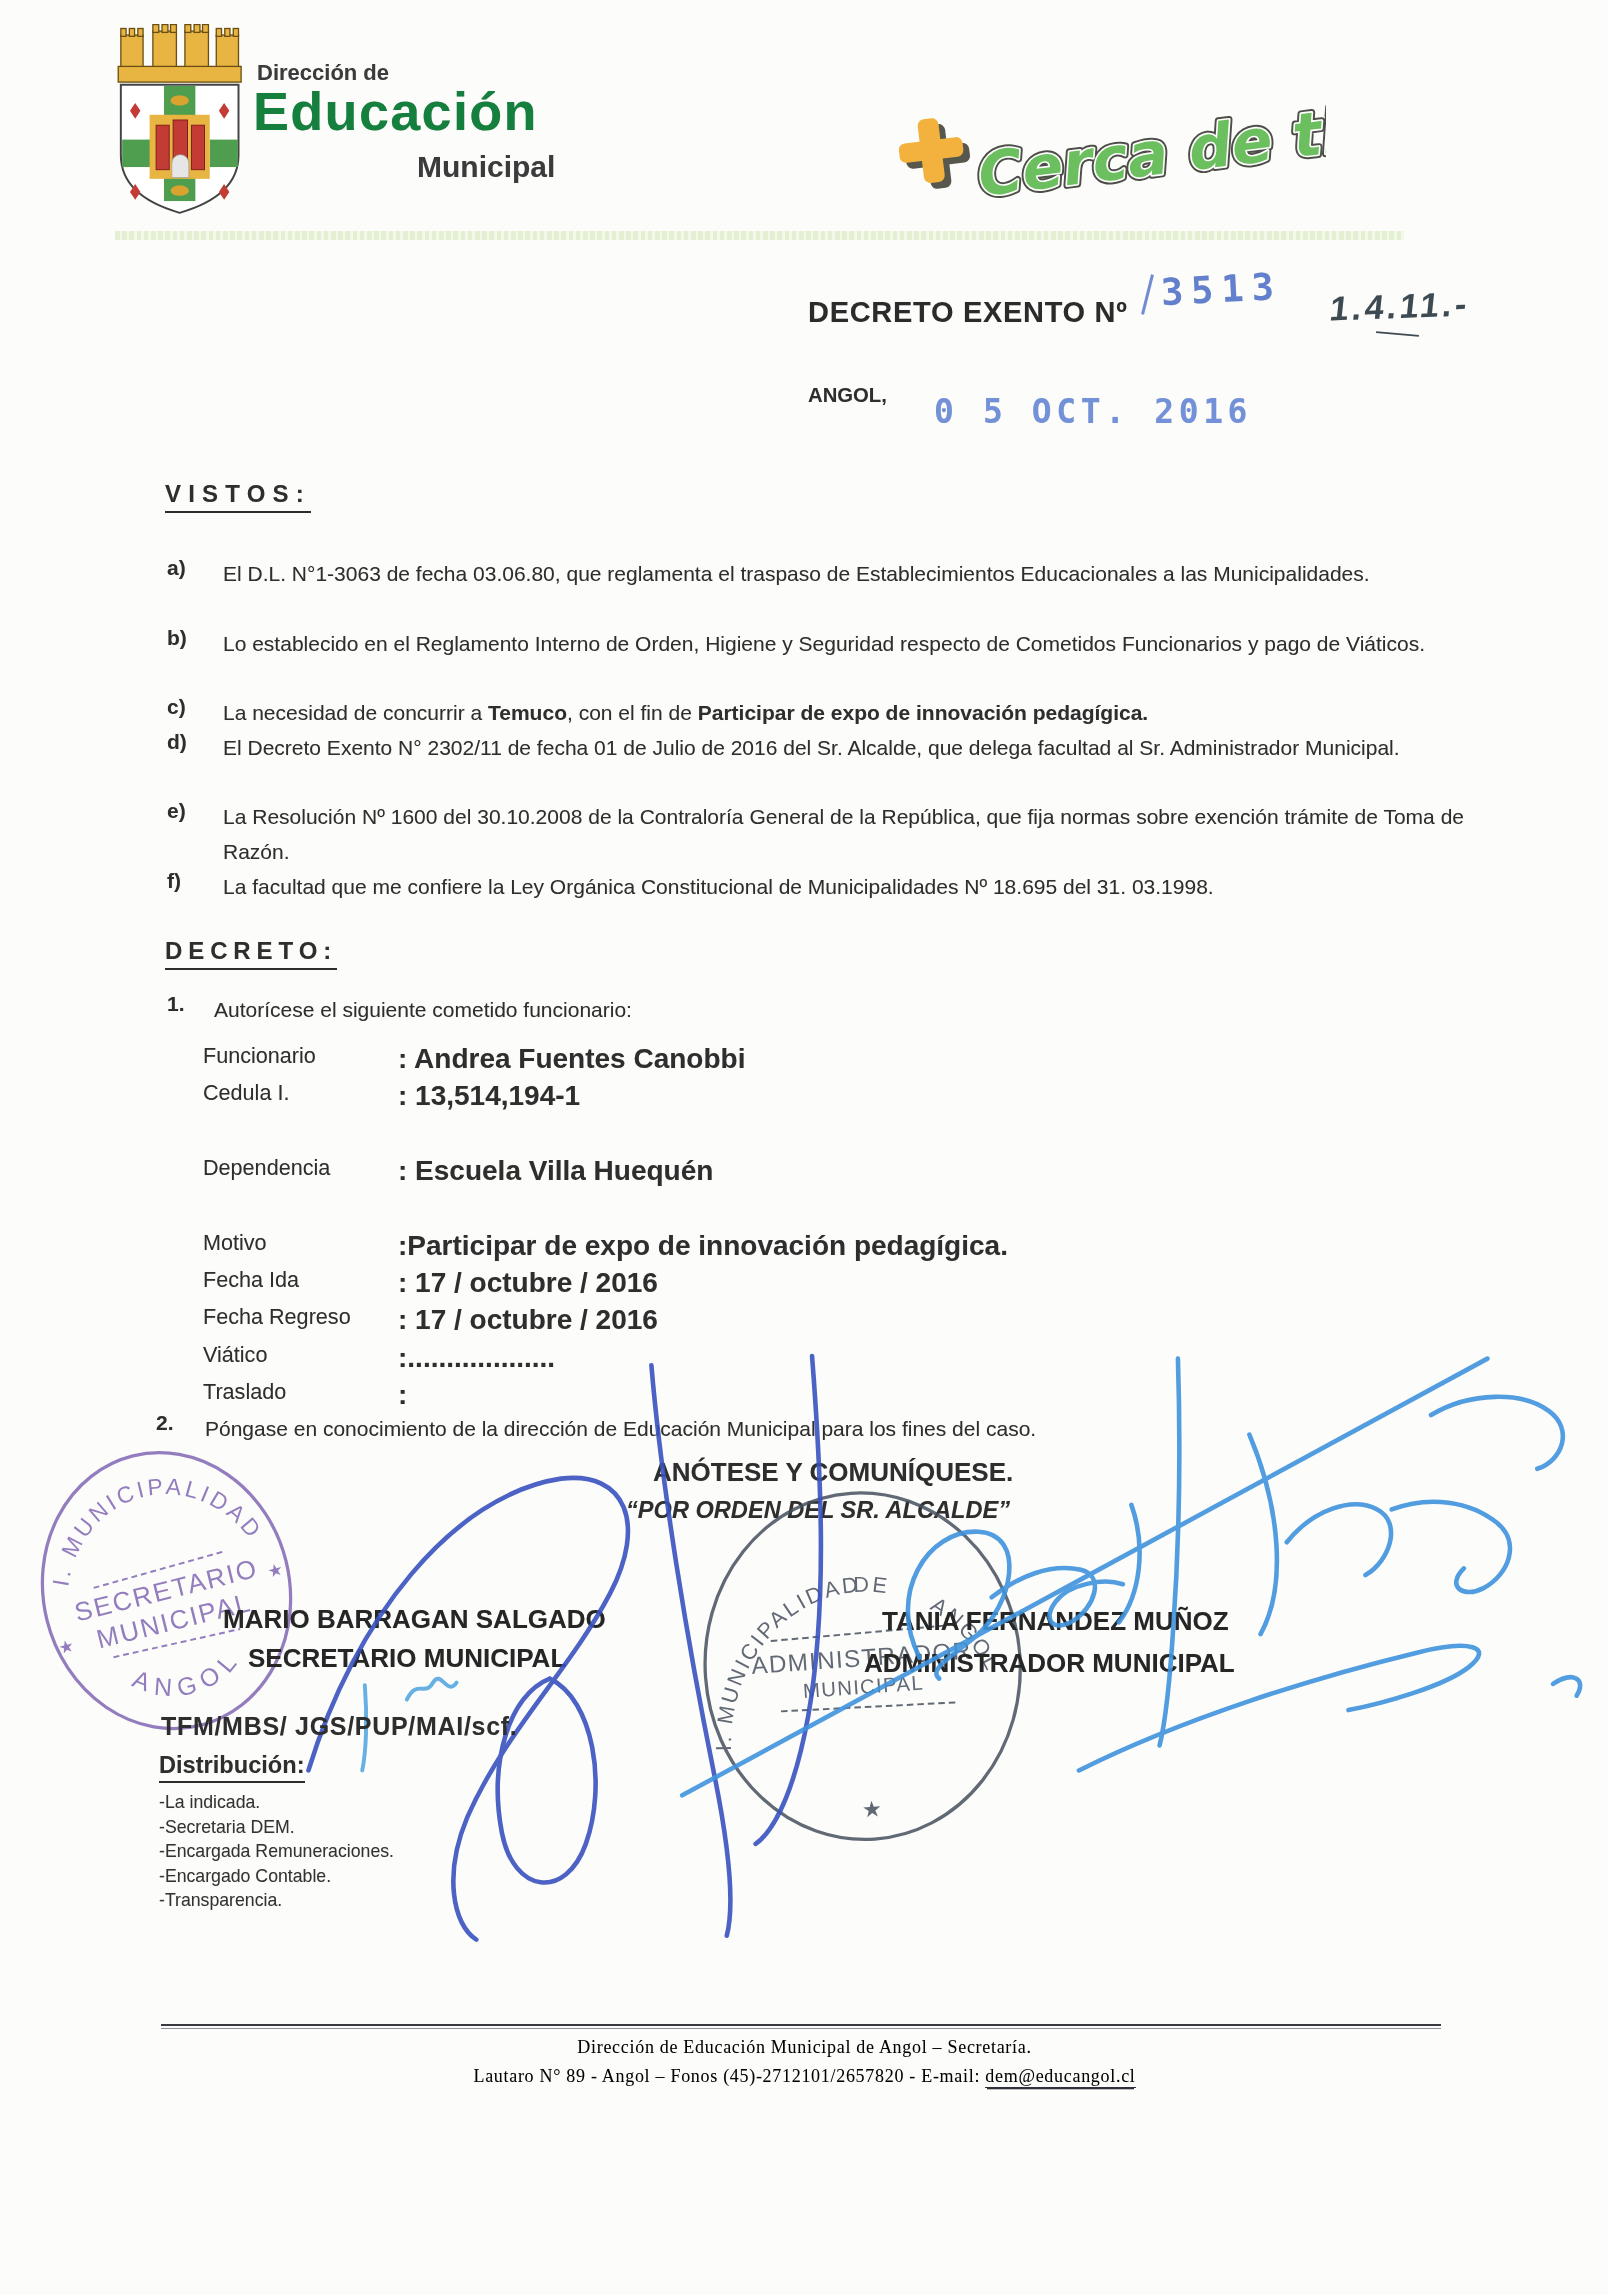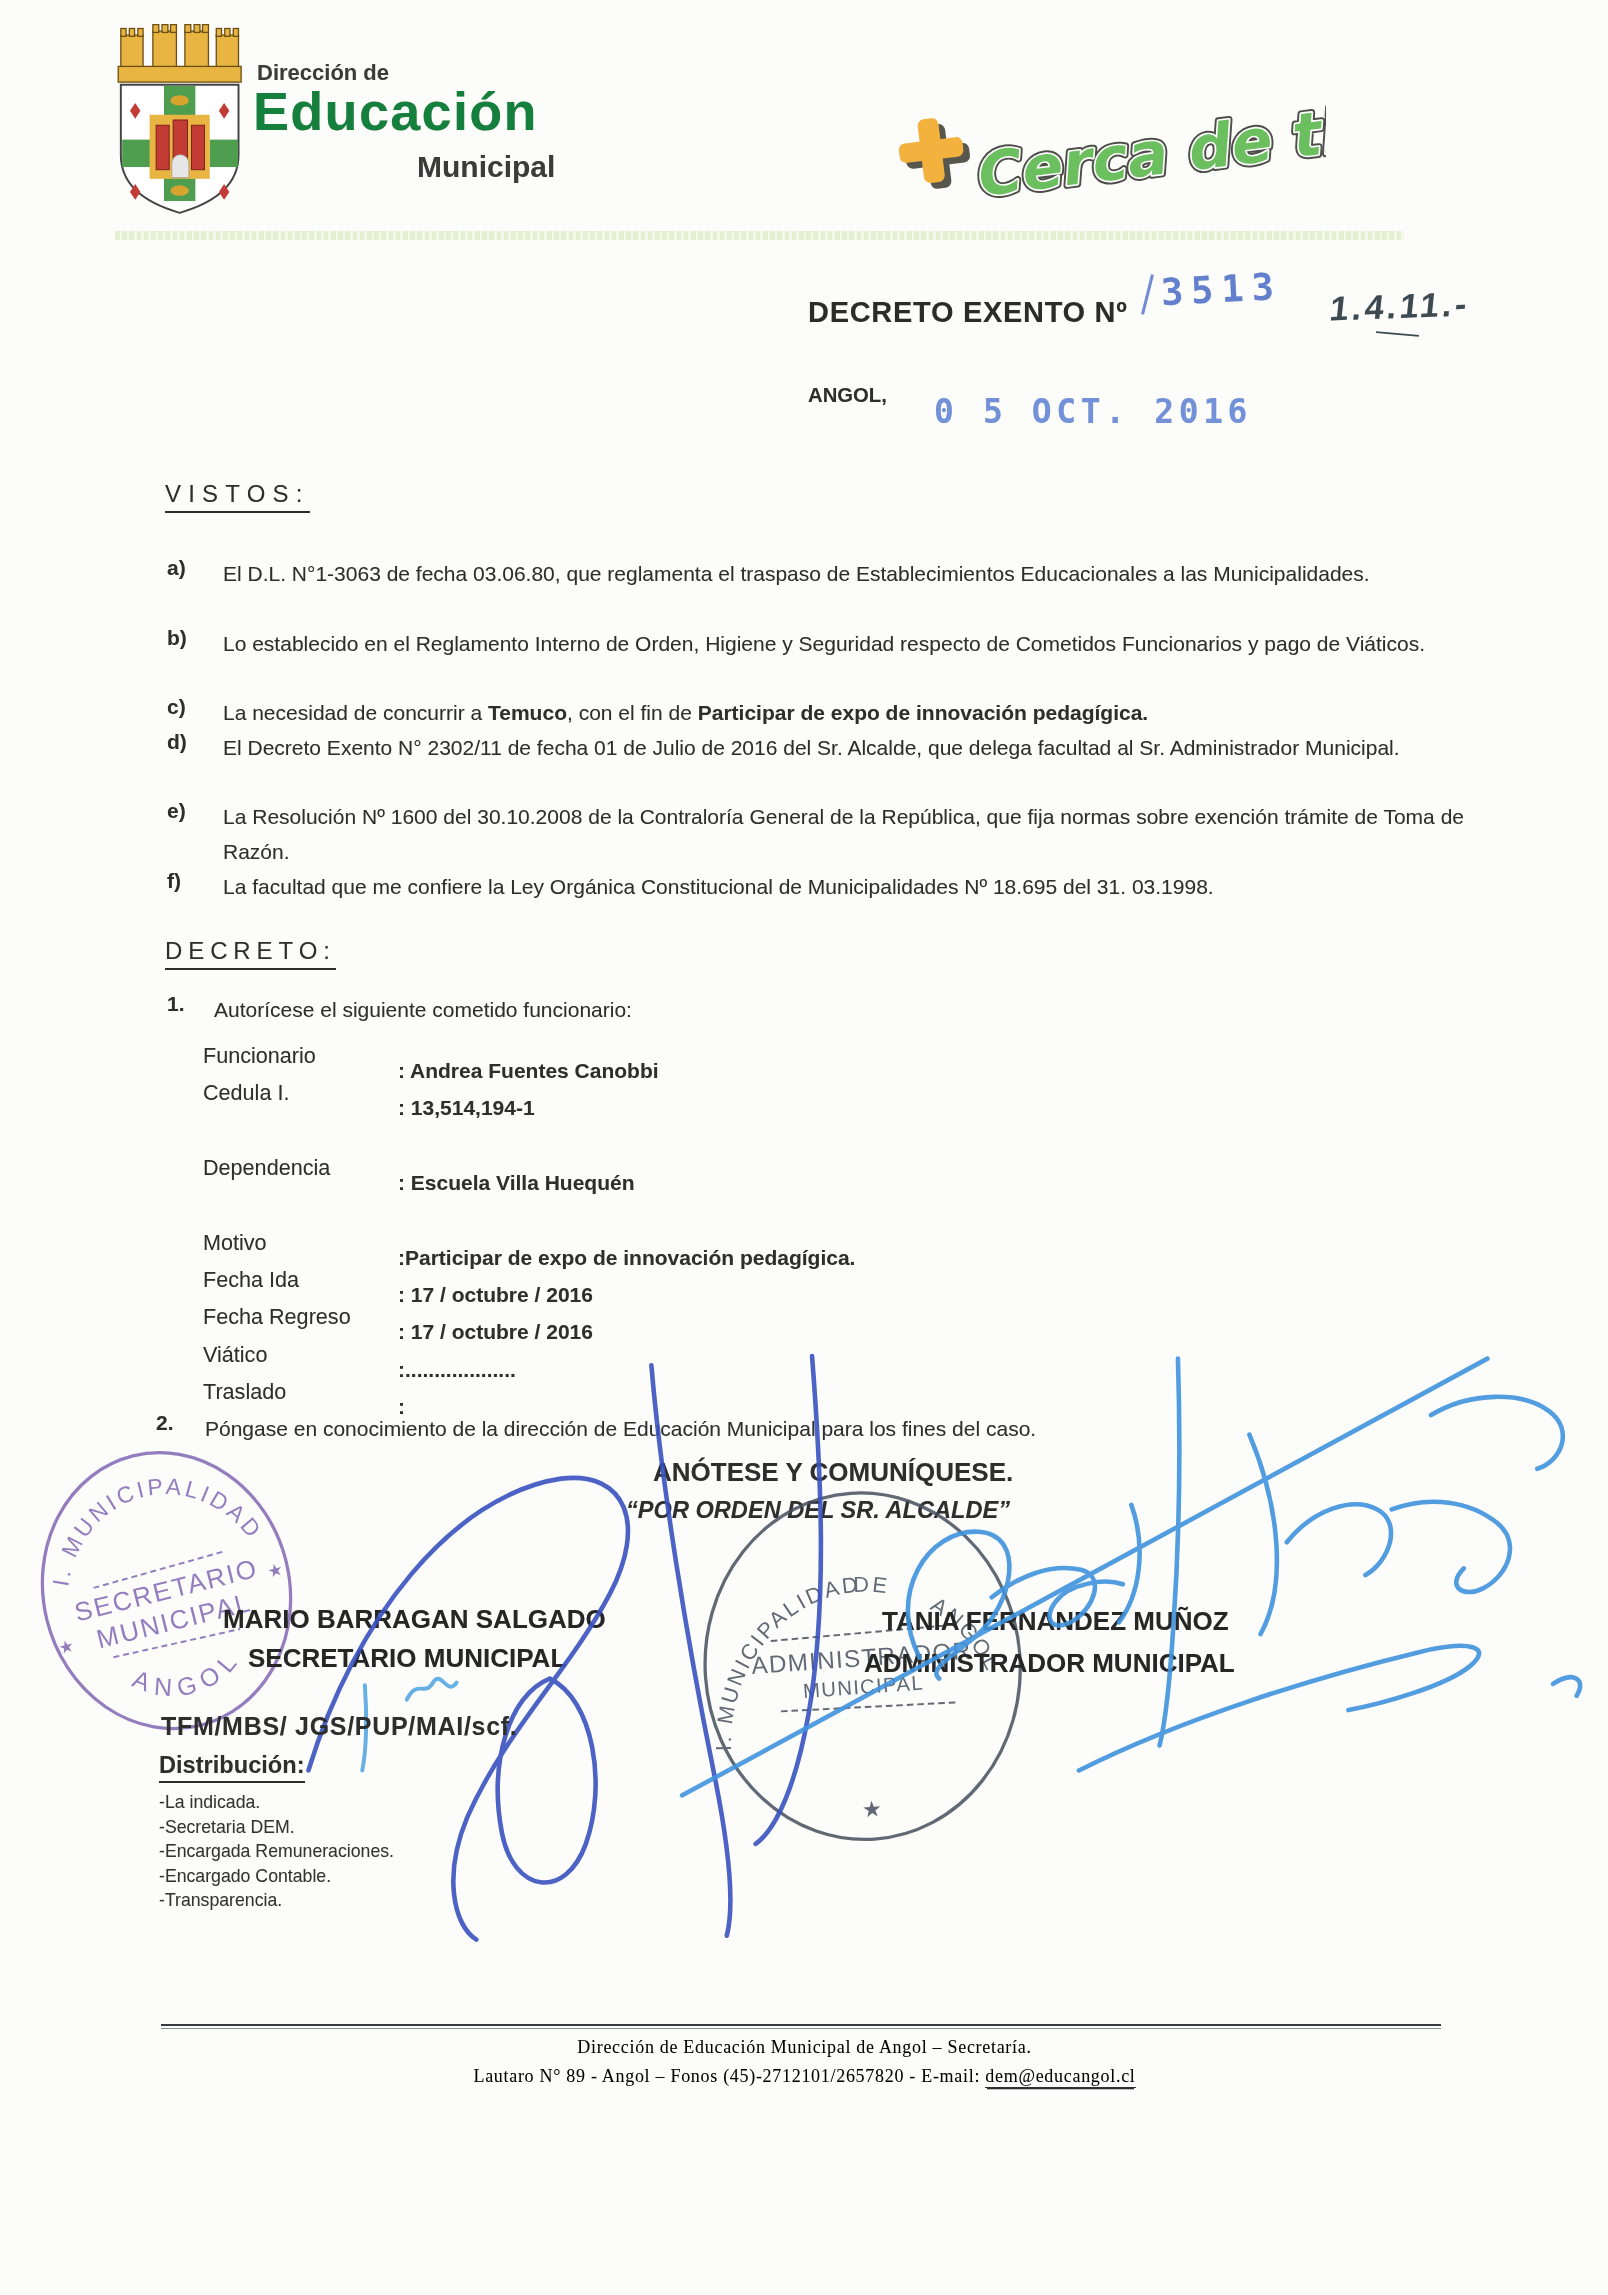--- a/index.html
+++ b/index.html
@@ -14,29 +14,29 @@
   .b{font-weight:bold;}
   .org1{font-size:22px;font-weight:bold;color:#3b3b3b;}
   .org2{font-size:54px;font-weight:bold;color:#15803d;letter-spacing:1.3px;}
   .org3{font-size:30px;font-weight:bold;color:#3b3b3b;}
   .greenband{background:repeating-linear-gradient(90deg,#e2efcf 0 4.6px,#f4f8ea 4.6px 7.2px);opacity:.95;}
   .doctitle{font-size:29px;font-weight:bold;letter-spacing:0.7px;color:#2b2b2b;}
   .stampnum{font-family:"DejaVu Sans Mono",monospace;font-size:37px;font-weight:bold;color:#4d6fc8;letter-spacing:7.9px;transform:rotate(-3deg);opacity:.88;}
   .handnum{font-size:34px;font-weight:bold;color:#3d4a52;letter-spacing:3.3px;transform:rotate(-2deg) skewX(-8deg);}
   .place{font-size:20.3px;font-weight:bold;}
   .datestamp{font-family:"DejaVu Sans Mono",monospace;font-size:33px;font-weight:bold;color:#5b7fd4;letter-spacing:4.6px;opacity:.85;}
-  .heading{display:inline-block;font-size:24px;font-weight:normal;letter-spacing:7.2px;border-bottom:2.6px solid #2d2d2d;padding-bottom:3.3px;}
+  .heading{display:inline-block;font-size:24px;font-weight:bold;letter-spacing:7.2px;border-bottom:2.6px solid #2d2d2d;padding-bottom:3.3px;}
   .vitem{width:1297px;}
   .vkey{position:absolute;left:0;top:0;font-weight:bold;font-size:21px;}
   .vtext{margin-left:56px;font-size:21px;line-height:35px;text-align:justify;}
   .dkey{position:absolute;left:0;top:0;font-weight:bold;font-size:21px;}
   .dtext{margin-left:47px;font-size:21px;line-height:35px;}
   .drow{height:33px;}
   .dlabel{position:absolute;left:0;top:0;font-size:21.6px;}
-  .dvalue{position:absolute;left:195px;top:16px;font-size:21px;font-weight:bold;}
+  .dvalue{position:absolute;left:195px;top:0;font-size:28px;font-weight:bold;}
   .anotese{font-size:26px;font-weight:bold;}
   .pororden{font-size:23.6px;font-weight:bold;font-style:italic;}
   .signame{font-size:26px;font-weight:bold;color:#262626;}
   .initials{font-size:25px;font-weight:bold;letter-spacing:0.7px;}
   .disthead{display:inline-block;font-size:23.6px;font-weight:bold;border-bottom:2.6px solid #2d2d2d;padding-bottom:2px;}
   .distitem{font-size:17.7px;color:#333;}
   .footline{width:1609px;text-align:center;font-family:"Liberation Serif",serif;font-size:18px;color:#000000;letter-spacing:0.7px;}
   .email{border-bottom:1.3px solid #2f2f38;box-shadow:0 3.3px 0 -2px #2f2f38;padding-bottom:1.3px;}
   .divider{border-top:2px solid #3a3a42;border-bottom:0.7px solid #8f8f96;height:2px;}
   svg text{text-shadow:none;}

